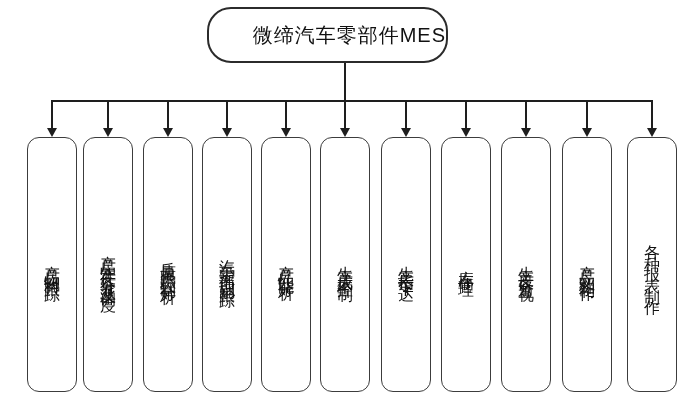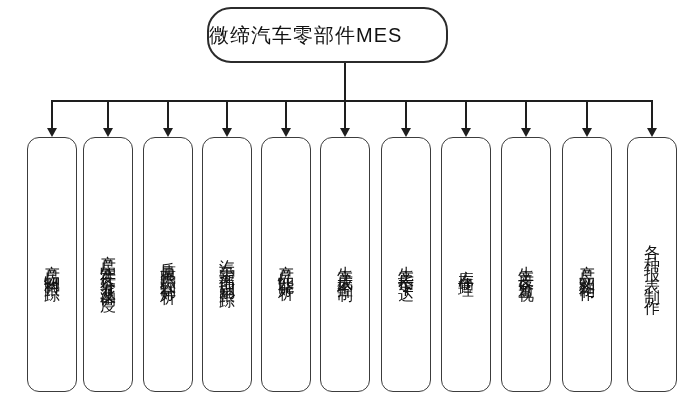--- a/index.html
+++ b/index.html
@@ -22,21 +22,21 @@
     left: 207px;
     top: 7px;
     width: 241px;
     height: 56px;
     box-sizing: border-box;
     border: 2px solid #2b2b2b;
     border-radius: 24px;
     background: #ffffff;
     display: flex;
     align-items: center;
-    justify-content: flex-start;
+    justify-content: flex-end;
     font-size: 20px;
     letter-spacing: 1px;
     z-index: 2;
   }
   
   .stem {
     position: absolute;
     left: 344px;
     top: 62px;
     width: 2px;

